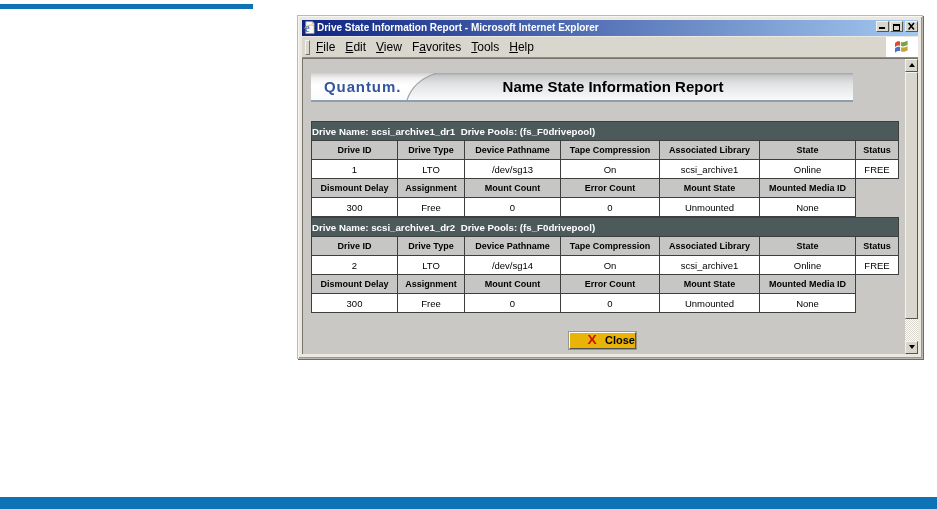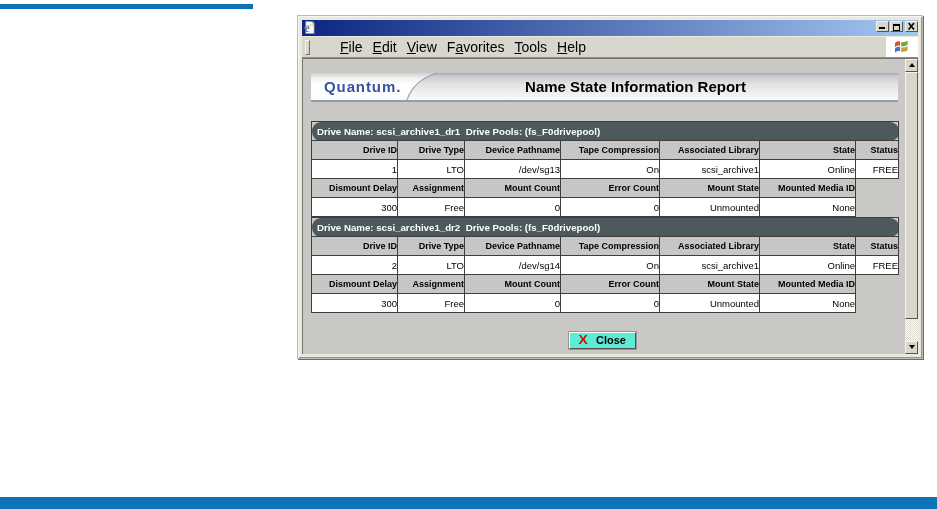--- a/index.html
+++ b/index.html
@@ -22,21 +22,21 @@
       border:1px solid;border-color:#F5F3EE #585650 #585650 #F5F3EE;box-sizing:border-box;
       margin-left:1px;vertical-align:top;}
 .g-min{position:absolute;left:2px;bottom:2px;width:6px;height:2px;background:#000;}
 .g-max{position:absolute;left:2px;top:1.5px;width:5px;height:4px;border:1px solid #000;border-top-width:2px;}
 .xgap{margin-left:2px !important;}
 
 .menubar{position:absolute;left:4px;top:21px;right:4px;height:20px;background:#D9D6CD;
          border-bottom:1px solid #8F8D86;}
 .grip{position:absolute;left:3px;top:3px;width:3px;height:13px;background:#D9D6CD;
       border:1px solid;border-color:#F5F3EE #75736C #75736C #F5F3EE;}
-.menus{position:absolute;left:9px;top:0;height:16px;font-size:14px;color:#000;line-height:20px;padding-left:24px;}
+.menus{position:absolute;left:9px;top:0;height:16px;font-size:12px;color:#000;line-height:20px;}
 .menus span{margin:0 0;display:inline-block;}
 .mi{padding:0 5px;}
 u{text-decoration:underline;}
 .flagbox{position:absolute;right:0;top:0;width:32px;height:20px;background:#fff;}
 .flag{position:absolute;left:7px;top:1px;}
 
 .contentarea{position:absolute;left:4px;top:42px;right:4px;bottom:4px;background:#C9C8C5;
          border-top:1px solid #75736C;border-left:1px solid #75736C;}
 
 
@@ -48,54 +48,55 @@
 .sbtn.up{top:0;}
 .sbtn.dn{bottom:0;}
 .tri{width:0;height:0;margin:3px auto 0;}
 .tri.u{border-left:3px solid transparent;border-right:3px solid transparent;border-bottom:4px solid #000;}
 .tri.d{border-left:3px solid transparent;border-right:3px solid transparent;border-top:4px solid #000;}
 .thumb{position:absolute;left:0;top:13px;width:13px;height:247px;background:#D9D6CD;
        border:1px solid;border-color:#F5F3EE #585650 #585650 #F5F3EE;box-sizing:border-box;}
 
 
 .page{position:absolute;left:0;top:0;right:13px;bottom:0;}
-.banner{position:absolute;left:8px;top:14px;width:587px;height:27px;
+.banner{position:absolute;left:8px;top:14px;width:542px;height:27px;
         background:linear-gradient(to bottom,#A2A4A6 0%,#C6C8CA 10%,#E0E2E4 40%,#F0F0F1 75%,#FAFAFA 100%);
         border-bottom:2px solid #8E9DB2;}
 .banner svg{position:absolute;left:0;top:0;}
 .qlogo{position:absolute;left:13px;top:5px;font-size:15px;font-weight:bold;color:#33549E;letter-spacing:0.9px;}
 .btitle{position:absolute;left:62px;right:0;top:0;height:27px;text-align:center;
         font-size:15px;font-weight:bold;color:#000;line-height:27px;}
 
 table.rep{position:absolute;left:8px;width:587px;border-collapse:collapse;table-layout:fixed;}
-table.rep td{border:1px solid #3E3E3E;font-size:9.5px;text-align:right;
+table.rep td{border:1px solid #3E3E3E;font-size:9.5px;text-align:center;
              height:18px;padding:0;overflow:hidden;white-space:nowrap;}
-table.rep td.dark{background:#4C5A5B;color:#fff;font-weight:bold;text-align:left;padding-left:5px;font-size:9.7px;border-radius:9px;}
+table.rep td.dark{background:#4C5A5B;color:#fff;font-weight:bold;text-align:left;font-size:9.7px;}
 table.rep td.h{background:#C6C6C4;font-weight:bold;color:#000;font-size:9px;}
 table.rep td.d{background:#FFFFFF;}
 table.rep td.blank{border:none;background:transparent;}
 
-.closebtn{position:absolute;left:266px;top:273px;width:65px;height:15px;background:#5eead4;
+.closebtn{position:absolute;left:266px;top:273px;width:65px;height:15px;background:#eab308;
           border:1px solid;border-color:#FFFFFF #55534E #55534E #FFFFFF;
           box-shadow:0 0 0 1px #9A968E;
-          font-size:11px;font-weight:bold;text-align:center;line-height:15px;}
+          font-size:11px;font-weight:bold;text-align:right;line-height:15px;}
 .closebtn .x{color:#CC1100;margin-right:9px;font-family:"Liberation Sans",sans-serif;font-weight:bold;font-size:12px;display:inline-block;transform:scaleX(1.15);}
 </style>
 </head>
 <body>
 <div class="topline"></div>
 <div class="botbar"></div>
 <div class="win">
   <div class="title">
     <svg class="ieicon" viewBox="0 0 14 14">
       <path d="M3.5,0.5 L10.5,0.5 L12.5,2.5 L12.5,13.5 L3.5,13.5 Z" fill="#F8F8F4" stroke="#9A9890" stroke-width="0.7"></path>
       <path d="M10.5,0.5 L10.5,2.5 L12.5,2.5 Z" fill="#D8D6CE" stroke="#9A9890" stroke-width="0.5"></path>
       <text x="2.2" y="11.8" font-size="12.5" font-weight="bold" fill="#3A6AD0" font-family="Liberation Serif">e</text>
       <path d="M1.8,8.2 C4,4.6 10,3.4 12.6,5.2" fill="none" stroke="#E8B840" stroke-width="1"></path>
     </svg>
+    <span class="txt">Drive State Information Report - Microsoft Internet Explorer</span>
     <span class="wbtns">
       <span class="wbtn"><span class="g-min"></span></span><span class="wbtn"><span class="g-max"></span></span><span class="wbtn xgap"><svg width="11" height="9" viewBox="0 0 11 9" style="display:block">
             <path d="M2.6,1 L8,7.4 M8,1 L2.6,7.4" stroke="#000" stroke-width="1.6"></path>
           </svg></span>
     </span>
   </div>
   <div class="menubar">
     <span class="grip"></span>
     <span class="menus">
       <span class="mi"><u>F</u>ile</span><span class="mi"><u>E</u>dit</span><span class="mi"><u>V</u>iew</span><span class="mi">F<u>a</u>vorites</span><span class="mi"><u>T</u>ools</span><span class="mi"><u>H</u>elp</span>

